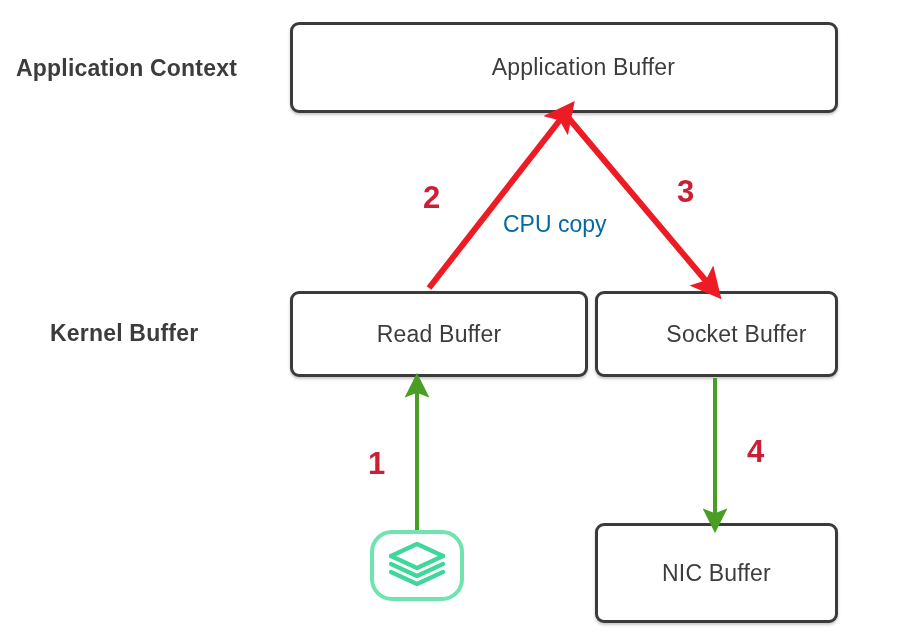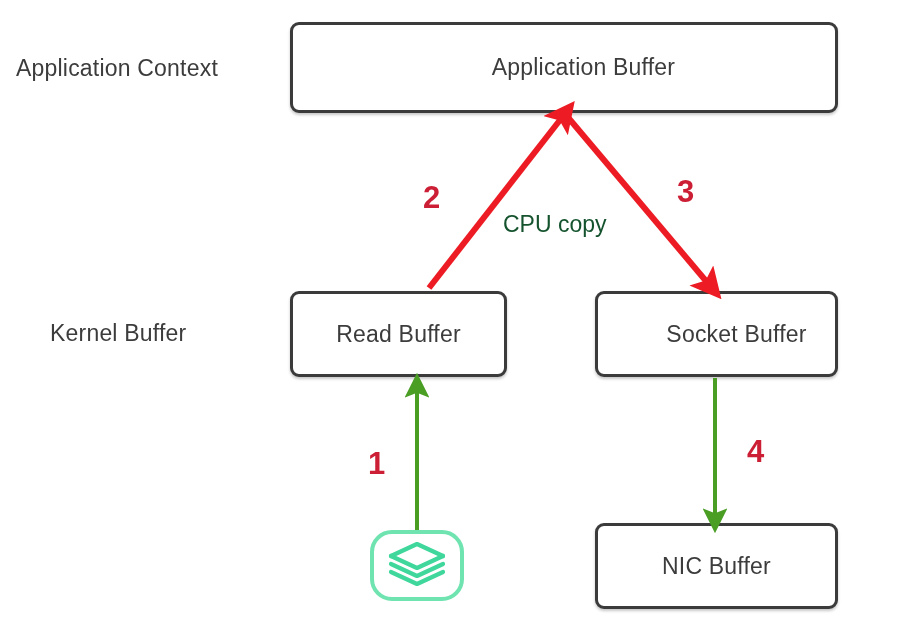--- a/index.html
+++ b/index.html
@@ -15,21 +15,21 @@
     position: relative;
     width: 898px;
     height: 632px;
     background: #ffffff;
     overflow: hidden;
   }
   .context-label {
     position: absolute;
     color: #3c3c3c;
     font-size: 23px;
-    font-weight: 400;
+    font-weight: 700;
     letter-spacing: 0.2px;
     white-space: nowrap;
     font-family: "Liberation Sans", sans-serif;
   }
   #app-context-label { left: 16px;  top: 55px; }
   #kernel-context-label { left: 50px; top: 320px; }
 
   .node-box {
     position: absolute;
     box-sizing: border-box;
@@ -44,23 +44,23 @@
   .node-box .node-label {
     color: #3c3c3c;
     font-size: 23px;
     font-weight: 400;
     letter-spacing: 0.2px;
     white-space: nowrap;
     font-family: "Liberation Sans", sans-serif;
   }
 
   #box-application-buffer { left: 290px; top: 22px;  width: 548px; height: 91px; padding-left: 39px; }
-  #box-read-buffer        { left: 290px; top: 291px; width: 217px; height: 86px; }
+  #box-read-buffer        { left: 290px; top: 291px; width: 298px; height: 86px; }
   #box-socket-buffer      { left: 595px; top: 291px; width: 243px; height: 86px; padding-left: 40px; }
-  #box-nic-buffer         { left: 595px; top: 523px; width: 243px; height: 86px; }
+  #box-nic-buffer         { left: 595px; top: 523px; width: 243px; height: 100px; }
 
   #svg-arrows {
     position: absolute;
     left: 0;
     top: 0;
     width: 898px;
     height: 632px;
     pointer-events: none;
   }
 
@@ -72,21 +72,21 @@
     font-family: "Liberation Sans", sans-serif;
     line-height: 1;
   }
   #step-1 { left: 368px; top: 448px; }
   #step-2 { left: 423px; top: 182px; }
   #step-3 { left: 677px; top: 176px; }
   #step-4 { left: 747px; top: 436px; }
 
   .copy-label {
     position: absolute;
-    color: #14532d;
+    color: #0369a1;
     font-size: 23px;
     font-weight: 400;
     white-space: nowrap;
     font-family: "Liberation Sans", sans-serif;
     text-align: right;
   }
   #label-cpu-copy { left: 503px; top: 211px; }
   #label-dma-copy { left: 489px; top: 439px; }
 
   #storage-icon {

